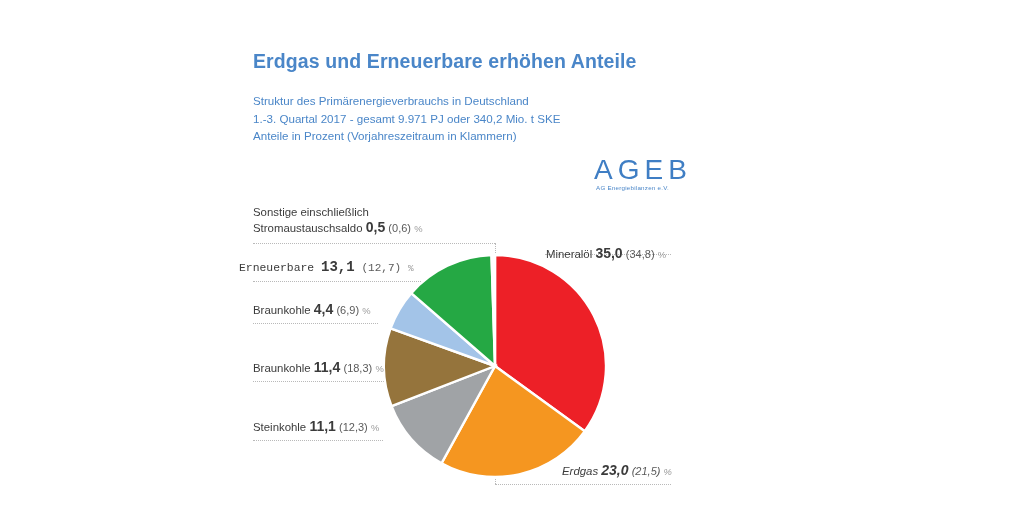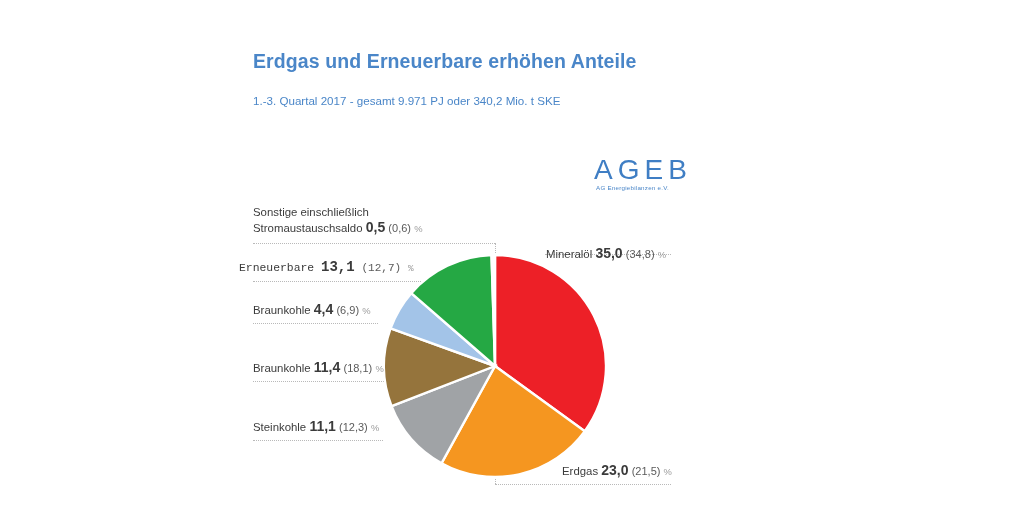--- a/index.html
+++ b/index.html
@@ -63,21 +63,23 @@
   .lbl.r{text-align:center;}
 </style>
 </head>
 <body>
 
 <div id="stage">
 
   <div class="title">Erdgas und Erneuerbare erhöhen Anteile</div>
 
   <div class="subtitle">
+    <div>Struktur des Primärenergieverbrauchs in Deutschland</div>
     <div>1.-3. Quartal 2017 - gesamt 9.971 PJ oder 340,2 Mio. t SKE</div>
+    <div>Anteile in Prozent (Vorjahreszeitraum in Klammern)</div>
   </div>
 
   <div class="logo">
     <div class="logo-main">AGEB</div>
     <div class="logo-sub">AG Energiebilanzen e.V.</div>
   </div>
 
   <div class="leader" style="left:253px;top:243px;width:242px;"></div>
   <div class="leader-v" style="left:495px;top:243px;height:14px;"></div>
 
@@ -126,38 +128,38 @@
   <div class="lbl" style="left:253px;top:302px;">
     <span class="nm">Braunkohle</span>
     <span class="val">4,4</span>
     <span class="prev">(6,9)</span>
     <span class="pct">%</span>
   </div>
 
   <div class="lbl" style="left:253px;top:360px;">
     <span class="nm">Braunkohle</span>
     <span class="val">11,4</span>
-    <span class="prev">(18,1)</span>
+    <span class="prev">(18,3)</span>
     <span class="pct">%</span>
   </div>
 
   <div class="lbl" style="left:253px;top:419px;">
     <span class="nm">Steinkohle</span>
     <span class="val">11,1</span>
     <span class="prev">(12,3)</span>
     <span class="pct">%</span>
   </div>
 
   <div class="lbl r" style="left:546px;top:246px;">
     <span class="nm">Mineralöl</span>
     <span class="val">35,0</span>
     <span class="prev">(34,8)</span>
     <span class="pct">%</span>
   </div>
 
-  <div class="lbl r" style="left:562px;top:463px;">
+  <div class="lbl r" style="left:562px;top:463px;font-style:italic;">
     <span class="nm">Erdgas</span>
     <span class="val">23,0</span>
     <span class="prev">(21,5)</span>
     <span class="pct">%</span>
   </div>
 
 </div>
 
 </body></html>

